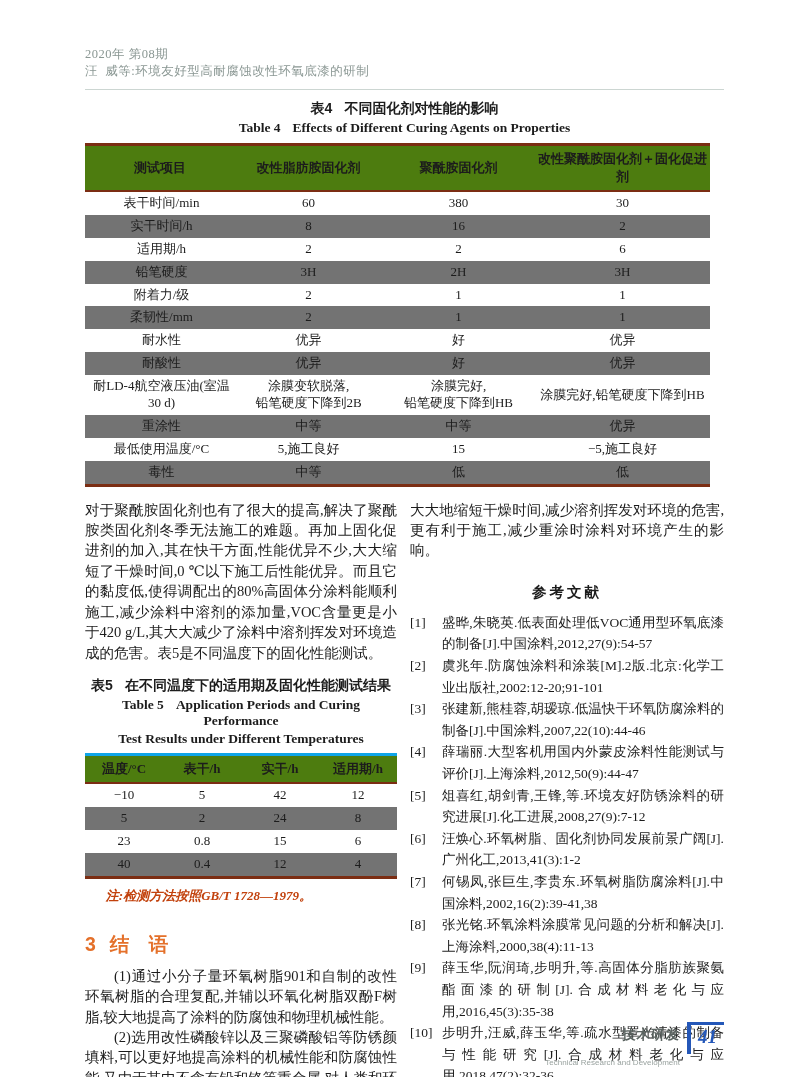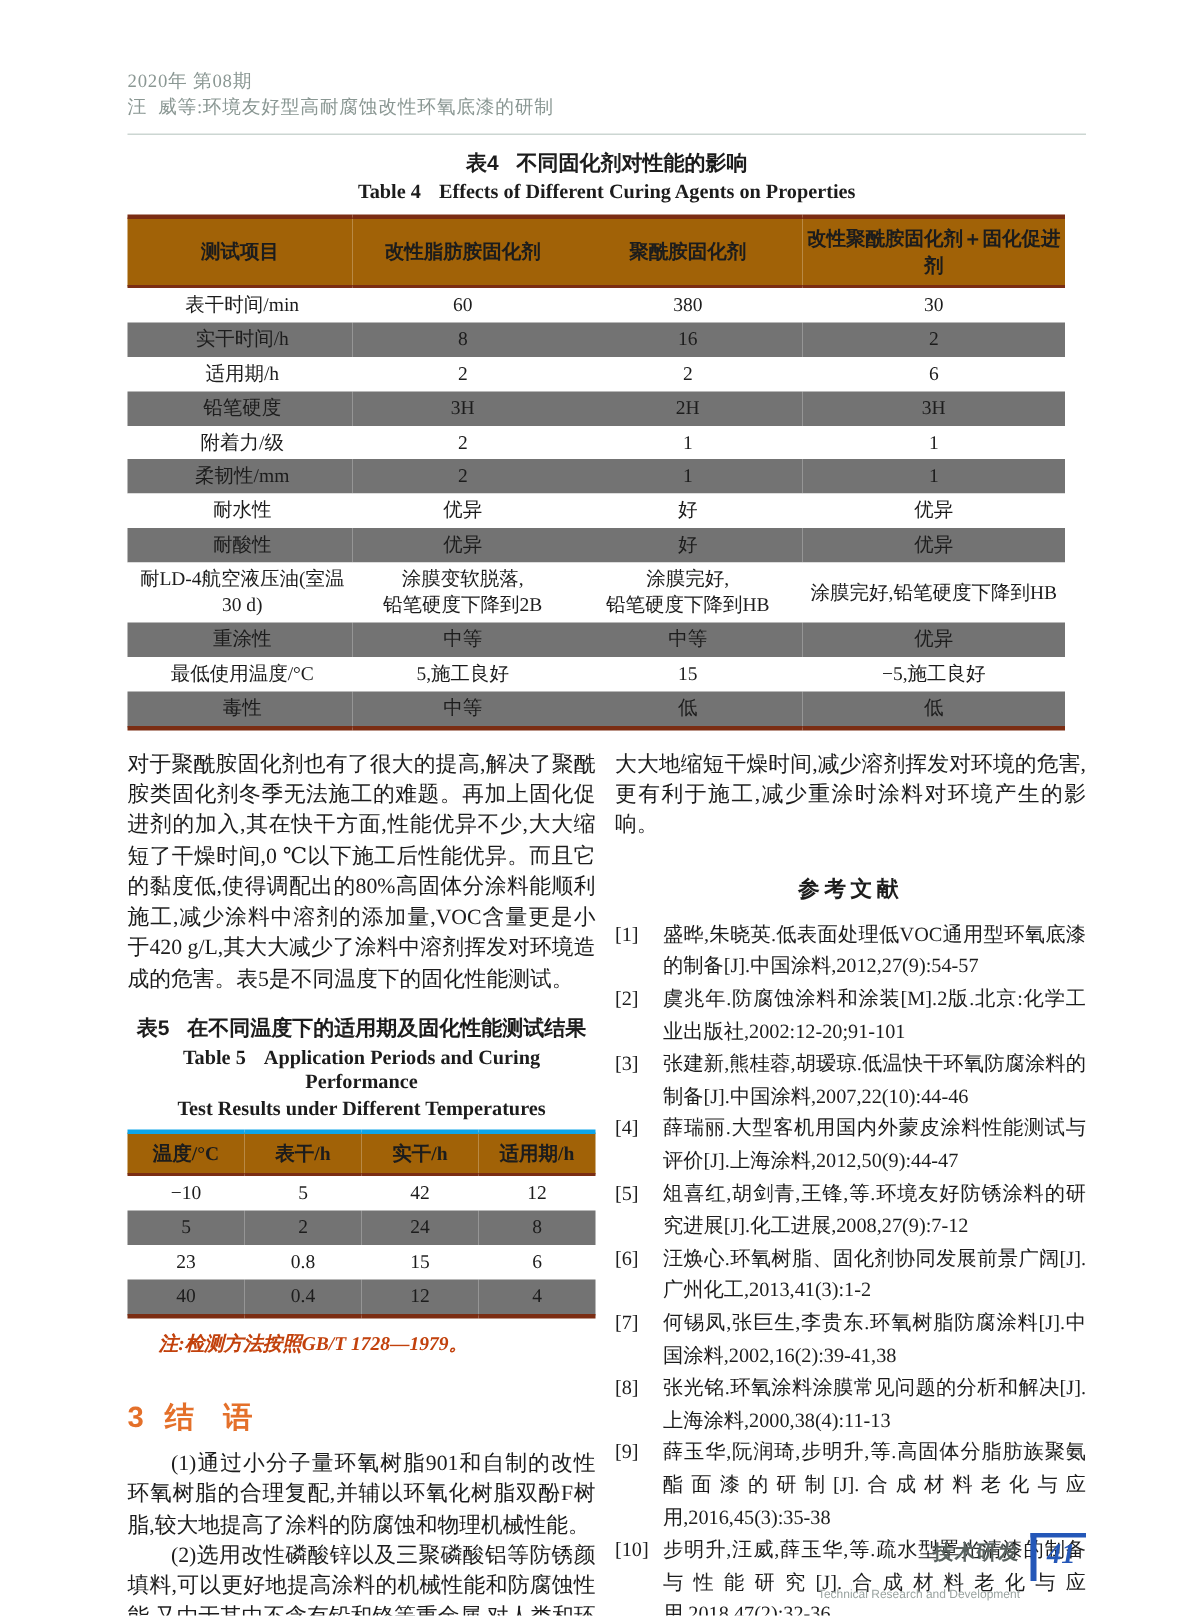--- a/index.html
+++ b/index.html
@@ -23,21 +23,21 @@
     font-family:"Liberation Sans","DejaVu Sans",sans-serif; margin-top:2px; }
   .tbl-title-en { text-align:center; font-weight:bold; font-size:13.5px; margin-top:2px; }
   .tbl-label { display:inline-block; margin-right:12px; }
 
   
   table { border-collapse:collapse; table-layout:fixed; }
   .t4 { width:625px; margin-top:7px; font-size:13px;
         border-top:3px solid #7b2d13; border-bottom:3px solid #7b2d13; }
   .t5 { width:100%; margin-top:6px; font-size:13px;
         border-top:3px solid #0ea5e9; border-bottom:3px solid #7b2d13; }
-  thead tr { background:#a16207; }
+  thead tr { background:#4d7c0f; }
   thead th { font-weight:bold; text-align:center; padding:4px 3px;
              border-bottom:2px solid #7b2d13; }
   tbody tr { background:#ffffff; }
   tbody tr.alt { background:#737373; }
   tbody td { text-align:center; padding:3px 3px; line-height:1.3; white-space:pre-line; vertical-align:middle; }
   .t4 tbody td.c1 { text-align:center; padding-left:6px;margin-left:38px; }
   .t4 thead th:first-child { text-align:center; }
 
   
   .cols { display:flex; gap:13px; margin-top:13px; }

